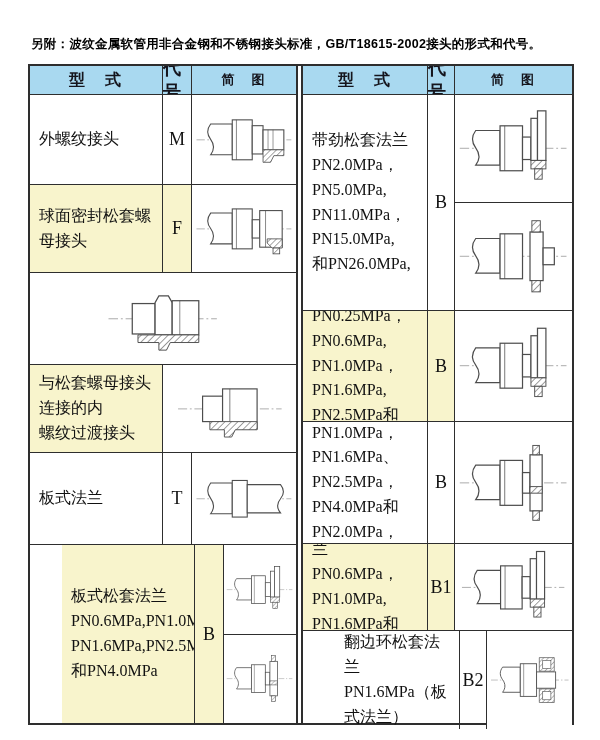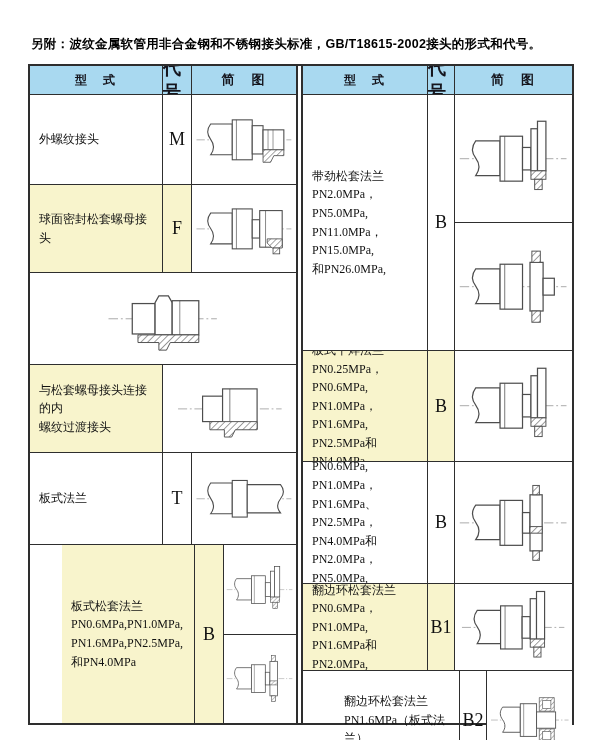--- a/index.html
+++ b/index.html
@@ -26,21 +26,21 @@
     border-left:2px solid var(--border,#2e2e2e);
     border-right:2px solid var(--border,#2e2e2e);
   }
   .row{display:flex;box-sizing:border-box;border-bottom:1.4px solid var(--border,#2e2e2e);}
   .rows{display:flex;flex-direction:column;flex:1;}
   .rows .row:last-child{border-bottom:none;padding-left:32px;}
   .cell{box-sizing:border-box;display:flex;align-items:center;justify-content:center;overflow:hidden;}
   .c-type{
     border-right:1.4px solid var(--border,#2e2e2e);
     justify-content:flex-start;text-align:left;
-    padding:4px 4px 4px 9px;font-size:12px;line-height:1.55;white-space:pre-line;
+    padding:4px 4px 4px 9px;font-size:16px;line-height:1.55;white-space:pre-line;
   }
   .c-code{border-right:1.4px solid var(--border,#2e2e2e);font-size:18px;}
   .c-diag{flex:1;flex-direction:column;align-items:stretch;justify-content:stretch;padding:0;}
   .left .c-type{width:133px;}
   .left .c-code{width:29px;}
   .right .c-type{width:125px;}
   .right .c-code{width:27px;}
   .header-row{
     height:29px;background:var(--header-bg,#a9d9f0);
     font-family:"Liberation Sans",sans-serif;font-weight:bold;font-size:13px;color:#15151d;
@@ -232,21 +232,21 @@
 
     <div class="mid-divider"></div>
 
     <div class="half right">
       <div class="row header-row">
         <div class="cell c-type">型　式</div>
         <div class="cell c-code">代号</div>
         <div class="cell c-diag">简　图</div>
       </div>
       <div class="rows" id="right-rows">
-          <div class="row data" style="height: 256px; justify-content: space-between;">
+          <div class="row data" style="height: 216px; justify-content: space-between;">
             <div class="cell c-type">带劲松套法兰
 PN2.0MPa，PN5.0MPa,
 PN11.0MPa，PN15.0MPa,
 和PN26.0MPa,</div>
             <div class="cell c-code">B</div>
             <div class="cell c-diag">
               <div class="dsub">
                 <svg viewBox="0 0 120 90" preserveAspectRatio="xMidYMid meet">
                   <defs>
                     <pattern id="hp8" width="5" height="5" patternUnits="userSpaceOnUse" patternTransform="rotate(45)">

